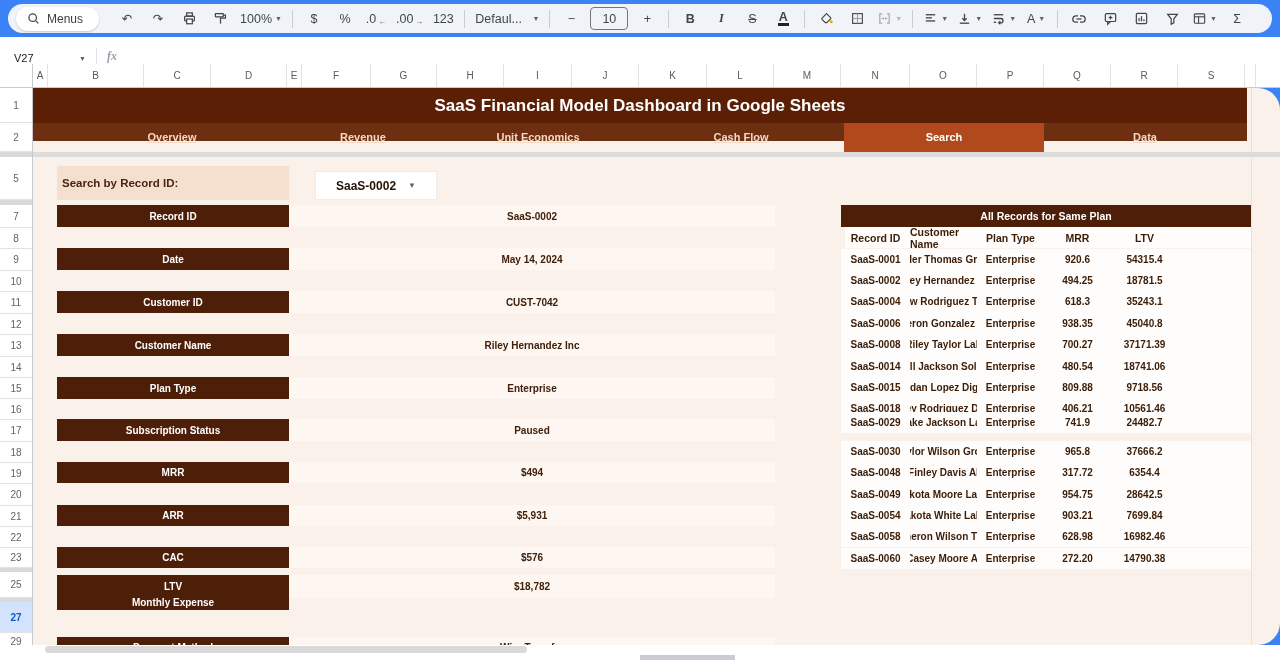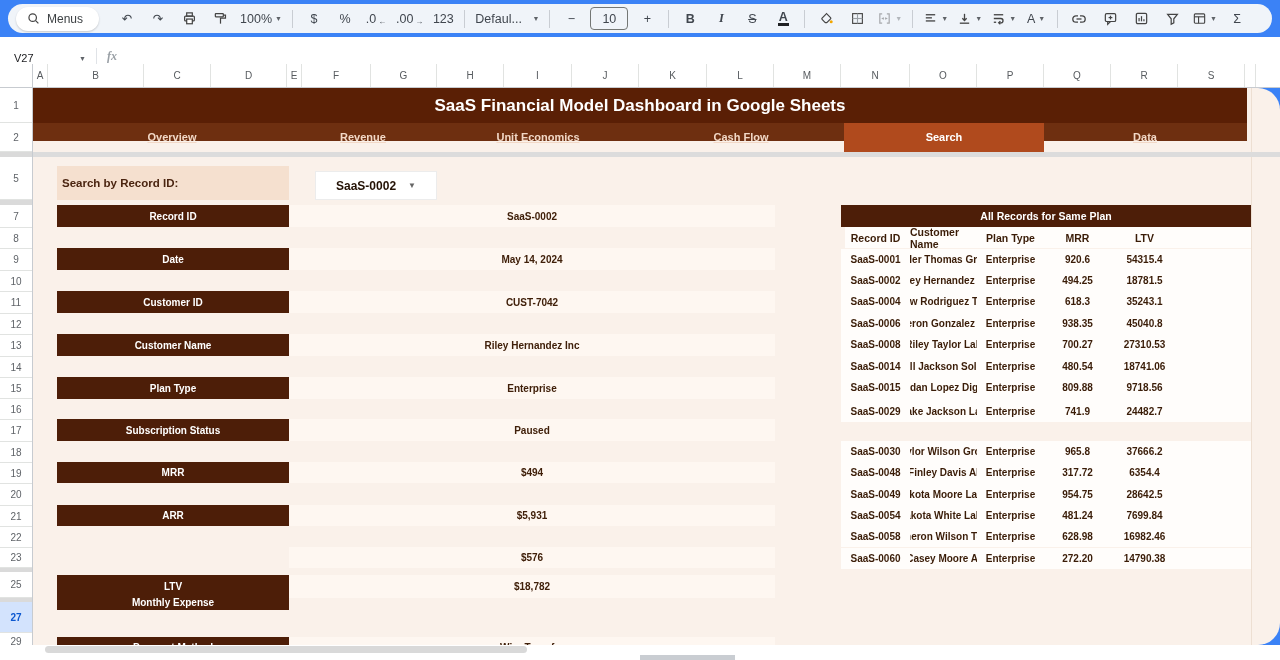--- a/index.html
+++ b/index.html
@@ -354,20 +354,21 @@
       <div class="chip" style="top: 246px; height: 22px;">Customer Name</div>
       <div class="fval" style="top: 246px; height: 22px;">Riley Hernandez Inc</div>
       <div class="chip" style="top: 289px; height: 22px;">Plan Type</div>
       <div class="fval" style="top: 289px; height: 22px;">Enterprise</div>
       <div class="chip" style="top: 331px; height: 22px;">Subscription Status</div>
       <div class="fval" style="top: 331px; height: 22px;">Paused</div>
       <div class="chip" style="top: 374px; height: 21px;">MRR</div>
       <div class="fval" style="top: 374px; height: 21px;">$494</div>
       <div class="chip" style="top: 417px; height: 21px;">ARR</div>
       <div class="fval" style="top: 417px; height: 21px;">$5,931</div>
+      <div class="chip" style="top: 459px; height: 21px;">CAC</div>
       <div class="fval" style="top: 459px; height: 21px;">$576</div>
       <div class="chip" style="top: 487px; height: 23px;">LTV</div>
       <div class="fval" style="top: 487px; height: 23px;">$18,782</div>
       <div class="chip" style="top: 506px; height: 16px;">Monthly Expense</div>
       <div class="chip" style="top: 549px; height: 20px;">Payment Method</div>
       <div class="fval" style="top: 549px; height: 20px;">Wire Transfer</div>
       <div class="rt-h" style="left: 841px; width: 69px;">Record ID</div>
       <div class="rt-h" style="left: 910px; width: 67px;">Customer Name</div>
       <div class="rt-h" style="left: 977px; width: 67px;">Plan Type</div>
       <div class="rt-h" style="left: 1044px; width: 67px;">MRR</div>
@@ -402,21 +403,21 @@
         <div class="rt-c" style="width: 67px;">Enterprise</div>
         <div class="rt-c" style="width: 67px;">938.35</div>
         <div class="rt-c" style="width: 67px;">45040.8</div>
         <div class="rt-c" style="width: 73px;"></div>
       </div>
       <div class="rt-row" style="top: 246px; height: 21.35px;">
         <div class="rt-c" style="width: 69px;">SaaS-0008</div>
         <div class="rt-c" style="width: 67px;">Riley Taylor Lab</div>
         <div class="rt-c" style="width: 67px;">Enterprise</div>
         <div class="rt-c" style="width: 67px;">700.27</div>
-        <div class="rt-c" style="width: 67px;">27310.53</div>
+        <div class="rt-c" style="width: 67px;">37171.39</div>
         <div class="rt-c" style="width: 73px;"></div>
       </div>
       <div class="rt-row" style="top: 267.35px; height: 21.35px;">
         <div class="rt-c" style="width: 69px;">SaaS-0014</div>
         <div class="rt-c" style="width: 67px;">all Jackson Solu</div>
         <div class="rt-c" style="width: 67px;">Enterprise</div>
         <div class="rt-c" style="width: 67px;">480.54</div>
         <div class="rt-c" style="width: 67px;">18741.06</div>
         <div class="rt-c" style="width: 73px;"></div>
       </div>
@@ -429,21 +430,21 @@
         <div class="rt-c" style="width: 73px;"></div>
       </div>
       <div class="rt-row" style="top: 310.05px; height: 21.35px;">
         <div class="rt-c" style="width: 69px;">SaaS-0018</div>
         <div class="rt-c" style="width: 67px;">ey Rodriguez Di</div>
         <div class="rt-c" style="width: 67px;">Enterprise</div>
         <div class="rt-c" style="width: 67px;">406.21</div>
         <div class="rt-c" style="width: 67px;">10561.46</div>
         <div class="rt-c" style="width: 73px;"></div>
       </div>
-      <div class="rt-row" style="top: 313px; height: 21.35px;">
+      <div class="rt-row" style="top: 324px; height: 21.35px;">
         <div class="rt-c" style="width: 69px;">SaaS-0029</div>
         <div class="rt-c" style="width: 67px;">ake Jackson La</div>
         <div class="rt-c" style="width: 67px;">Enterprise</div>
         <div class="rt-c" style="width: 67px;">741.9</div>
         <div class="rt-c" style="width: 67px;">24482.7</div>
         <div class="rt-c" style="width: 73px;"></div>
       </div>
       <div class="rt-row" style="top: 352.75px; height: 21.35px;">
         <div class="rt-c" style="width: 69px;">SaaS-0030</div>
         <div class="rt-c" style="width: 67px;">ylor Wilson Gro</div>
@@ -465,21 +466,21 @@
         <div class="rt-c" style="width: 67px;">akota Moore Lab</div>
         <div class="rt-c" style="width: 67px;">Enterprise</div>
         <div class="rt-c" style="width: 67px;">954.75</div>
         <div class="rt-c" style="width: 67px;">28642.5</div>
         <div class="rt-c" style="width: 73px;"></div>
       </div>
       <div class="rt-row" style="top: 416.8px; height: 21.35px;">
         <div class="rt-c" style="width: 69px;">SaaS-0054</div>
         <div class="rt-c" style="width: 67px;">akota White Lab</div>
         <div class="rt-c" style="width: 67px;">Enterprise</div>
-        <div class="rt-c" style="width: 67px;">481.24</div>
+        <div class="rt-c" style="width: 67px;">903.21</div>
         <div class="rt-c" style="width: 67px;">7699.84</div>
         <div class="rt-c" style="width: 73px;"></div>
       </div>
       <div class="rt-row" style="top: 438.15px; height: 21.35px;">
         <div class="rt-c" style="width: 69px;">SaaS-0058</div>
         <div class="rt-c" style="width: 67px;">neron Wilson Te</div>
         <div class="rt-c" style="width: 67px;">Enterprise</div>
         <div class="rt-c" style="width: 67px;">628.98</div>
         <div class="rt-c" style="width: 67px;">16982.46</div>
         <div class="rt-c" style="width: 73px;"></div>

